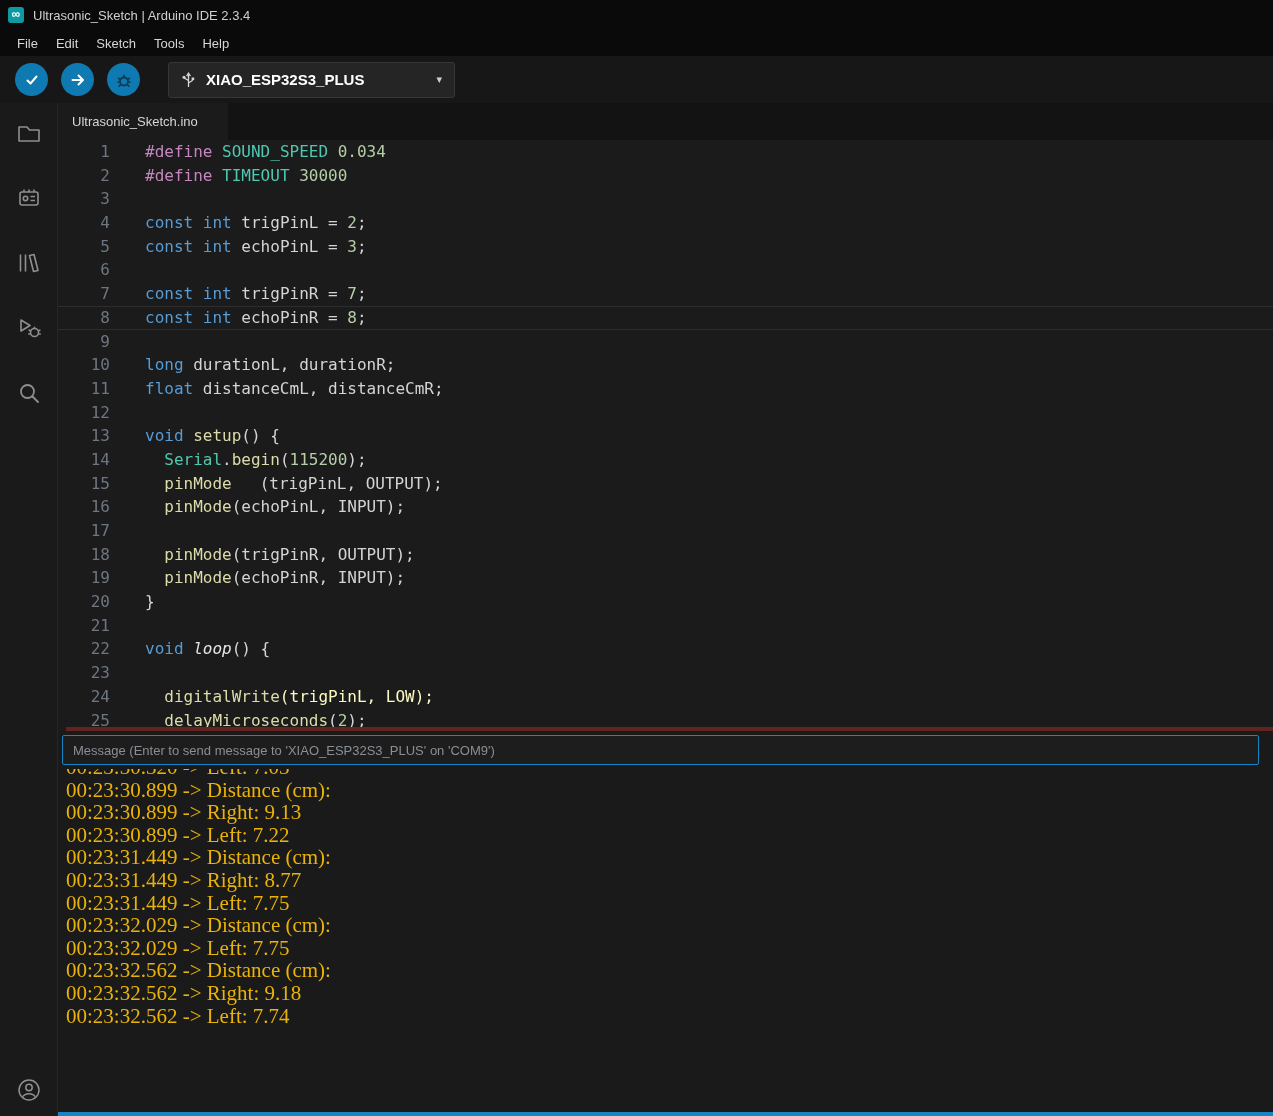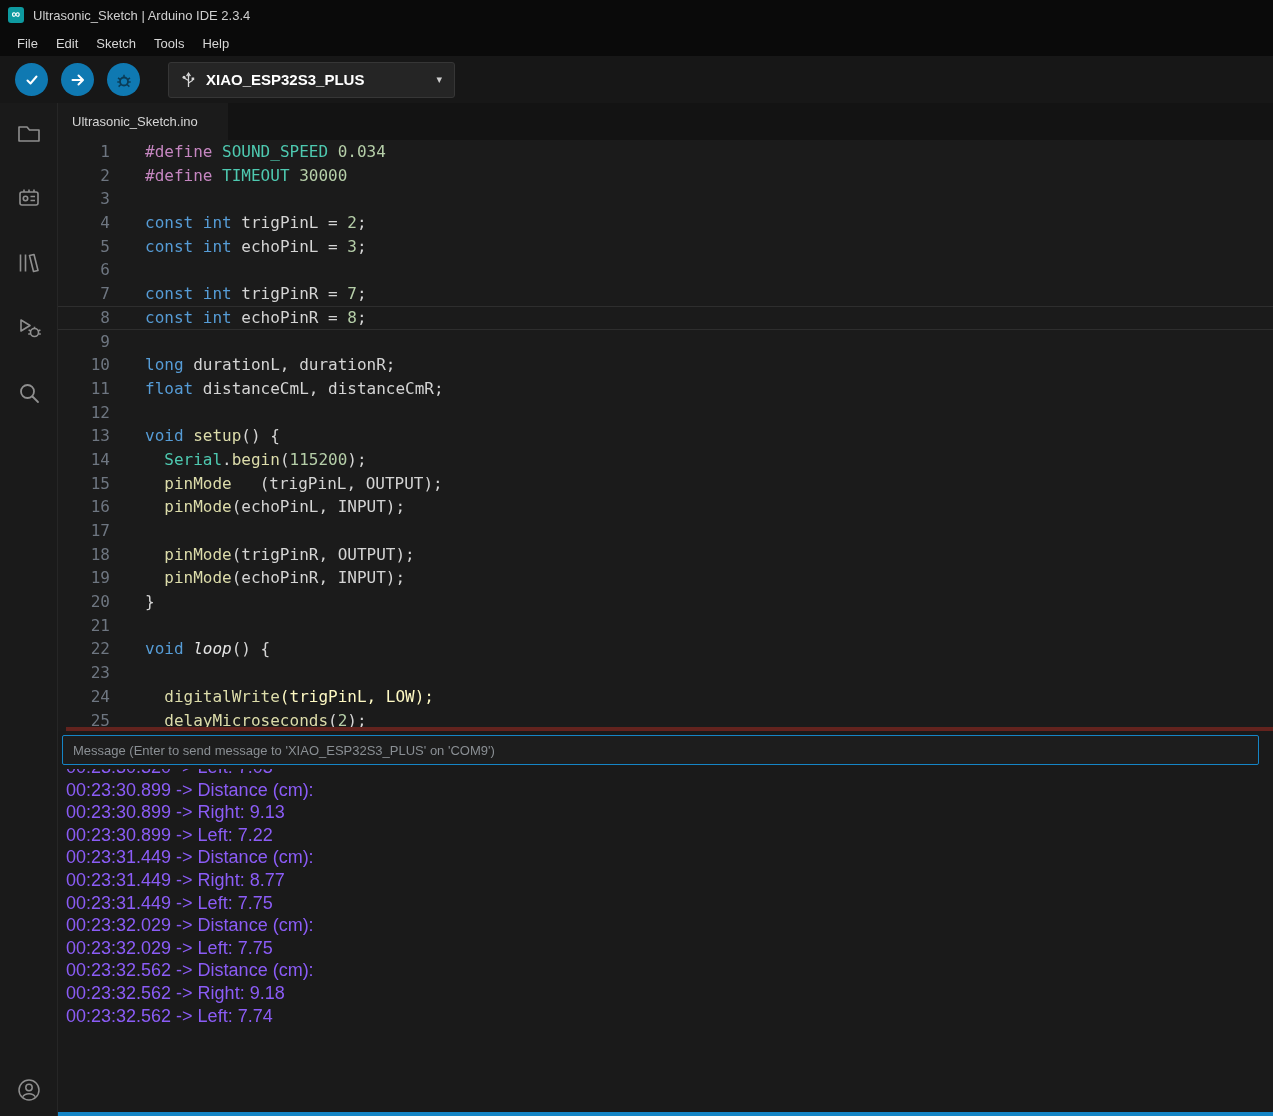--- a/index.html
+++ b/index.html
@@ -53,22 +53,22 @@
   .bottom-tabs { height:36px; background:#1a1a1a; display:flex; align-items:center; padding-left:17px; flex:none; }
   .ptab { font-size:13px; color:#9d9d9d; margin-right:30px; display:flex; align-items:center; cursor:pointer; }
   .ptab.active { color:#e8e8e8; }
   .ptab .close { margin-left:9px; color:#c0c0c0; font-size:16px; line-height:13px; cursor:pointer; }
 
   .input-row { height:38px; padding:4px 14px 4px 4px; flex:none; }
   .msg-input { width:100%; height:30px; background:#1d1d1d; border:1px solid #1585C6; color:#cccccc;
     font-size:13px; padding:0 10px; outline:none; border-radius:2px; font-family:"Liberation Sans", sans-serif; }
   .msg-input::placeholder { color:#8a8f94; }
 
-  .serial-output { flex:1; overflow:hidden; font-family:Liberation Sans, sans-serif; font-size:18px;
-    color:#8b5cf6; padding-left:8px; }
+  .serial-output { flex:1; overflow:hidden; font-family:Liberation Serif, serif; font-size:21px;
+    color:#eab308; padding-left:8px; }
   .serial-inner { margin-top:-13px; }
   .serial-line { height:22.6px; line-height:22.6px; white-space:pre; }
 
   .blue-bar { height:4px; background:#1585C6; flex:none; }
 </style>
 </head>
 <body>
 
 <div class="window">
 

